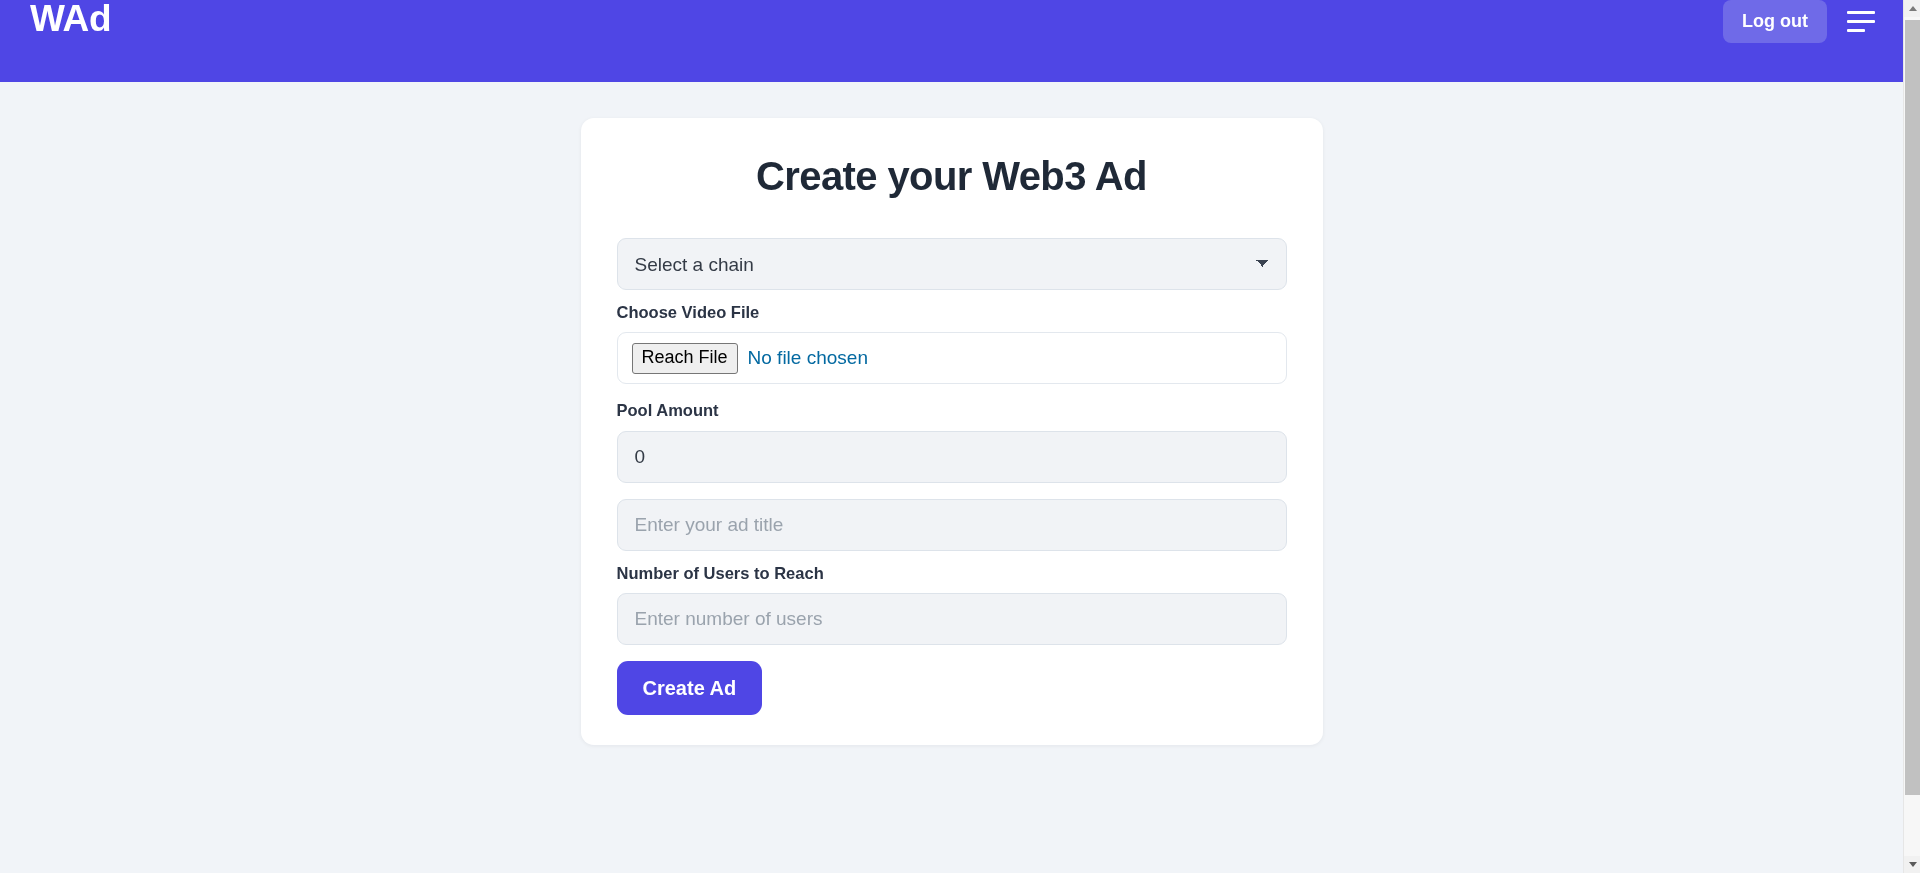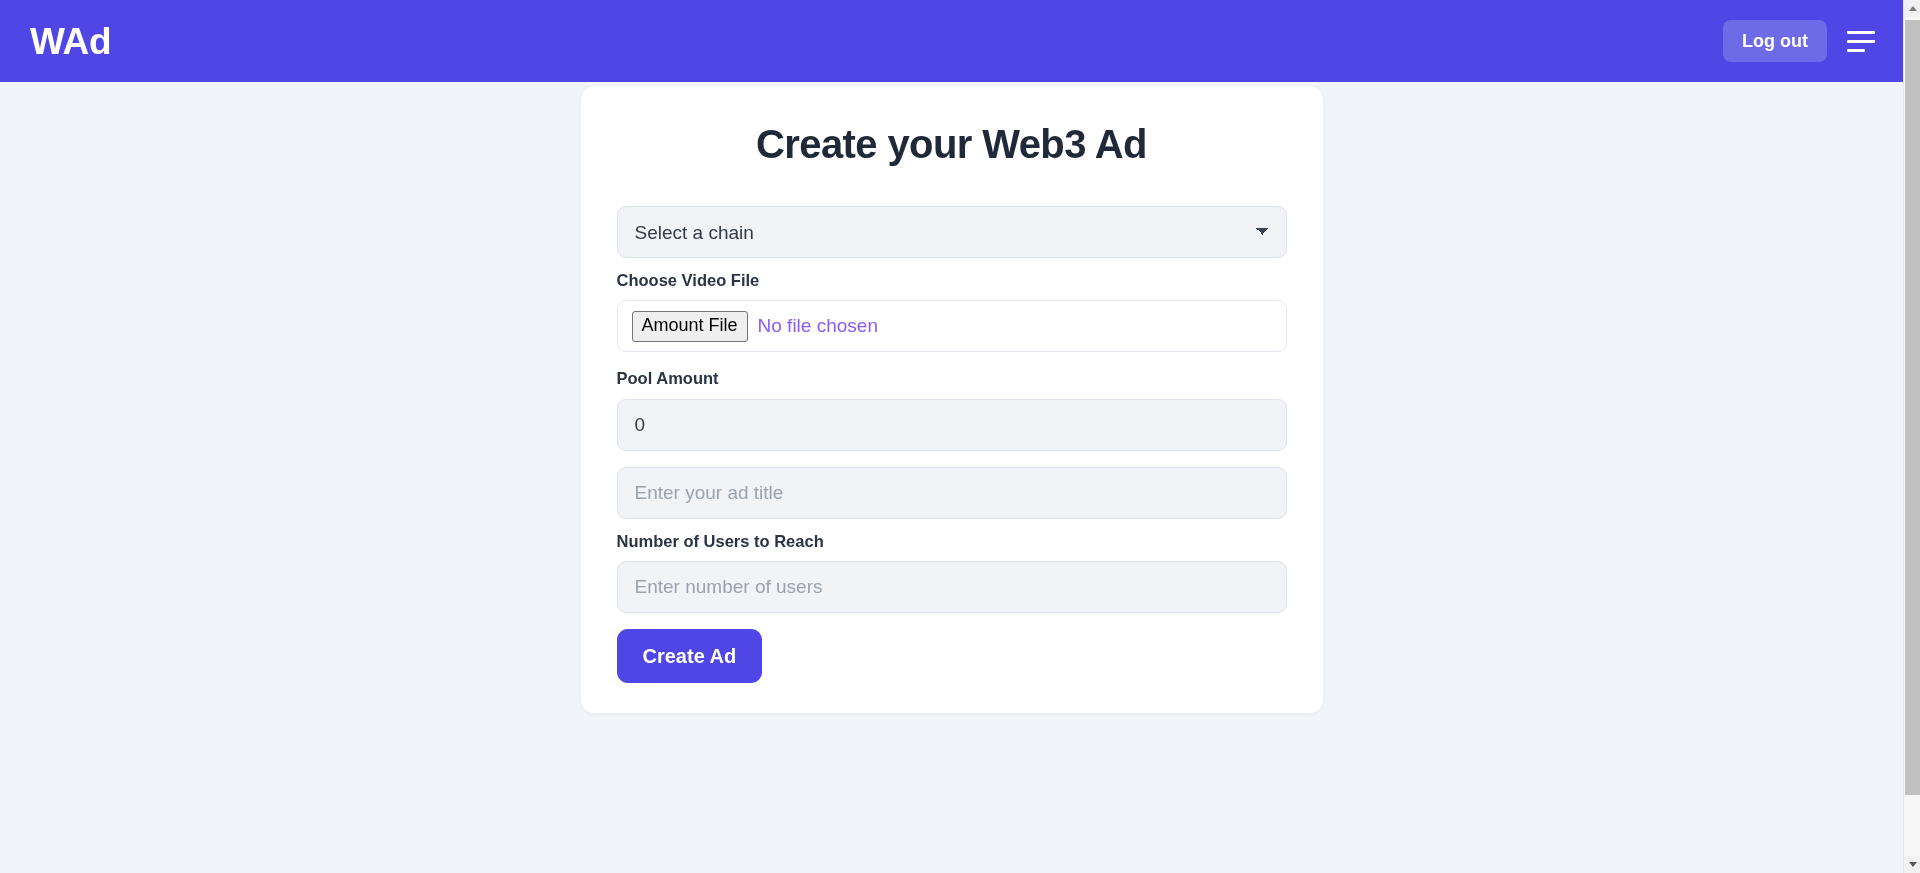--- a/index.html
+++ b/index.html
@@ -24,21 +24,21 @@
     height: 873px;
     overflow: hidden;
     background: #f1f4f8;
   }
 
   
   #navbar {
     height: 82px;
     background: #4f46e5;
     display: flex;
-    align-items: center;
+    align-items: flex-start;
     justify-content: space-between;
     padding: 0 22px 0 24px;
     position: relative;
   }
 
   #brand {
     color: #ffffff;
     font-size: 37px;
     font-weight: bold;
     letter-spacing: -0.3px;
@@ -83,21 +83,21 @@
     background: #ffffff;
     border-radius: 1px;
     width: 28px;
   }
   #menu-toggle .bar.short { width: 18px; }
 
   
   #main {
     display: flex;
     justify-content: center;
-    padding-top: 4px;
+    padding-top: 36px;
   }
 
   #ad-card {
     width: 742px;
     background: #ffffff;
     border-radius: 13px;
     box-shadow: 0 1px 4px rgba(16, 24, 40, 0.06);
     padding: 34px 36px 30px 36px;
   }
 
@@ -174,21 +174,21 @@
     color: #000000;
     font-size: 18px;
     font-family: "Liberation Sans", sans-serif;
     padding: 3px 9px 4px 9px;
     line-height: 1.2;
     cursor: pointer;
   }
 
   #file-status {
     font-size: 19px;
-    color: #8b5cf6;
+    color: #0369a1;
     margin-left: 10px;
   }
 
   
   #actions-row {
     display: flex;
     justify-content: space-between;
     align-items: flex-start;
     margin-top: 16px;
   }
@@ -269,21 +269,21 @@
 
       <div class="field-group">
         <select class="control">
           <option>Select a chain</option>
         </select>
       </div>
 
       <div class="field-group" style="margin-top:4px;">
         <label class="field-label">Choose Video File</label>
         <div id="file-control">
-          <span id="choose-file-button">Amount File</span>
+          <span id="choose-file-button">Reach File</span>
           <span id="file-status">No file chosen</span>
         </div>
       </div>
 
       <div class="field-group" style="margin-top:16px;">
         <label class="field-label">Pool Amount</label>
         <input class="control" type="text" value="0" style="">
       </div>
 
       <div class="field-group" style="margin-top:16px;">

